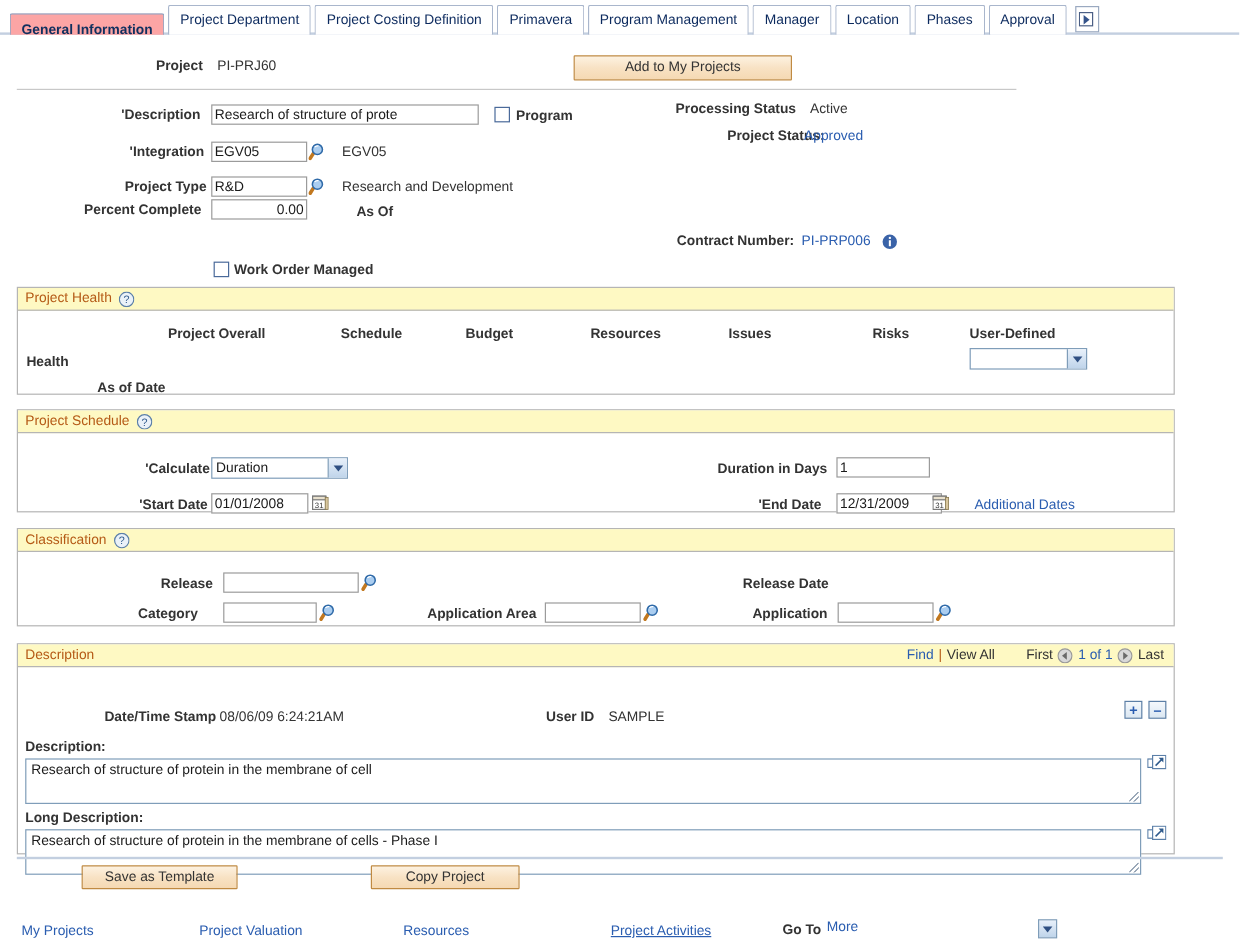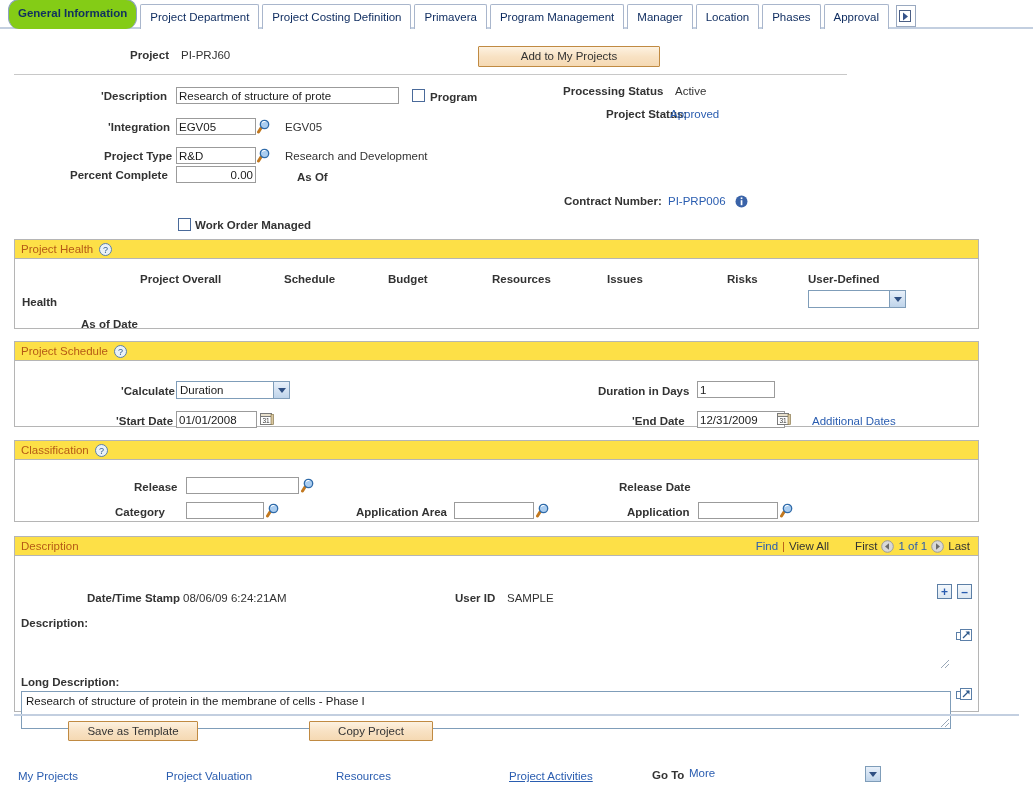--- a/index.html
+++ b/index.html
@@ -42,27 +42,26 @@
     border-bottom: none;
     background: #ffffff;
     color: #0c2a5e;
     font-size: 11.5px;
     font-family: "Liberation Sans", sans-serif;
     white-space: nowrap;
     cursor: pointer;
     border-radius: 2px 2px 0 0;
   }
   .tab.active {
-    background: #84cc16;
+    background: #fca5a5;
     font-weight: bold;
     color: #10305f;
-    height: 30px;
+    height: 18px;
     line-height: 26px;
     border-color: #8ea3c2;
-    border-radius: 11px;
   }
   .tab-arrow {
     width: 20px; height: 22px;
     margin-left: 4px;
     margin-bottom: 2px;
     border: 1px solid #9aa9c0;
     background: #ffffff;
     display: flex; align-items: center; justify-content: center;
     cursor: pointer;
   }
@@ -125,21 +124,21 @@
   .info-i { width:13px; height:13px; display:inline-block; vertical-align:-2px; cursor:pointer; }
 
   
   .grp {
     position: absolute;
     border: 1px solid #b5b5b5;
     background: #ffffff;
   }
   .grp-hdr {
     height: 19px;
-    background: #fde047;
+    background: #fef9c3;
     border-bottom: 1px solid #b5b5b5;
     display: flex;
     align-items: center;
     padding-left: 6px;
     font-size: 11.5px;
     color: #b55a16;
   }
   .grp-hdr .ttl { color:#b55a16; font-size:11.5px; }
   .help-q {
     width: 13px; height: 13px;
@@ -460,20 +459,21 @@
 
       <div style="position:absolute;left:72px;top:36px;" class="lbl-b">Date/Time Stamp</div>
       <div style="position:absolute;left:168px;top:36px;" class="lbl-n">08/06/09 6:24:21AM</div>
       <div style="position:absolute;left:440px;top:36px;" class="lbl-b">User ID</div>
       <div style="position:absolute;left:492px;top:36px;" class="lbl-n">SAMPLE</div>
 
       <span class="rowbtn" style="position:absolute;left:922px;top:28px;">+</span>
       <span class="rowbtn" style="position:absolute;left:942px;top:28px;">–</span>
 
       <div style="position:absolute;left:6px;top:61px;" class="lbl-b">Description:</div>
+      <textarea class="ta" style="position: absolute; left: 6px; top: 76px; width: 930px; height: 38px;">Research of structure of protein in the membrane of cell</textarea>
       <span class="ta-grip" style="left:926px;top:104px;"></span>
       <span class="expand-ico" style="position:absolute;left:941px;top:73px;">
         <svg width="16" height="16" viewBox="0 0 16 16" aria-hidden="true">
           <rect x="0.5" y="3.5" width="7" height="7" fill="#ffffff" stroke="#5b7fa8"></rect>
           <rect x="4.5" y="0.5" width="11" height="11" fill="#ffffff" stroke="#5b7fa8"></rect>
           <line x1="7" y1="9" x2="13" y2="3" stroke="#2f5a8c" stroke-width="1.3"></line>
           <polygon points="13.5,2.5 13.5,6.5 9.5,2.5" fill="#2f5a8c"></polygon>
         </svg>
       </span>
 

